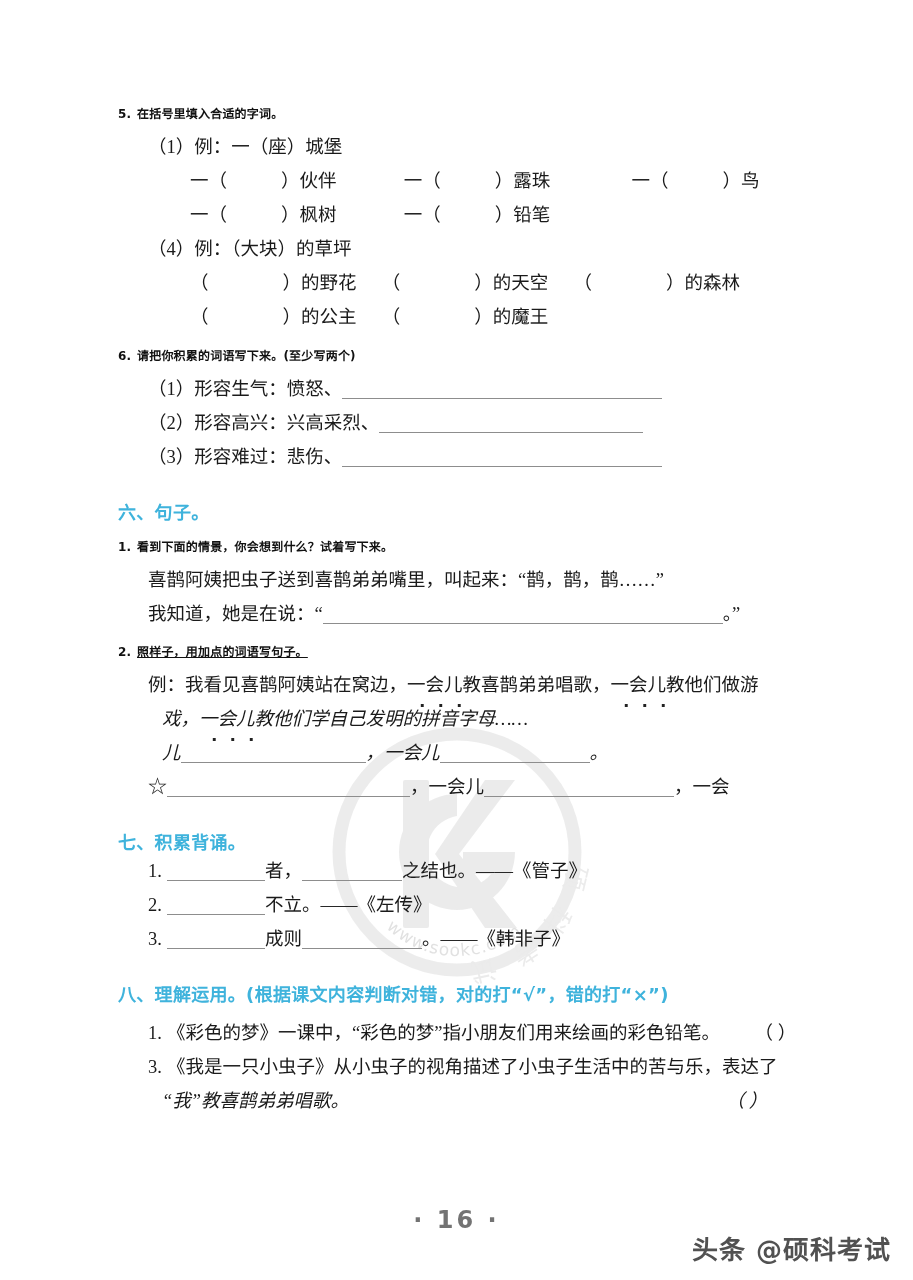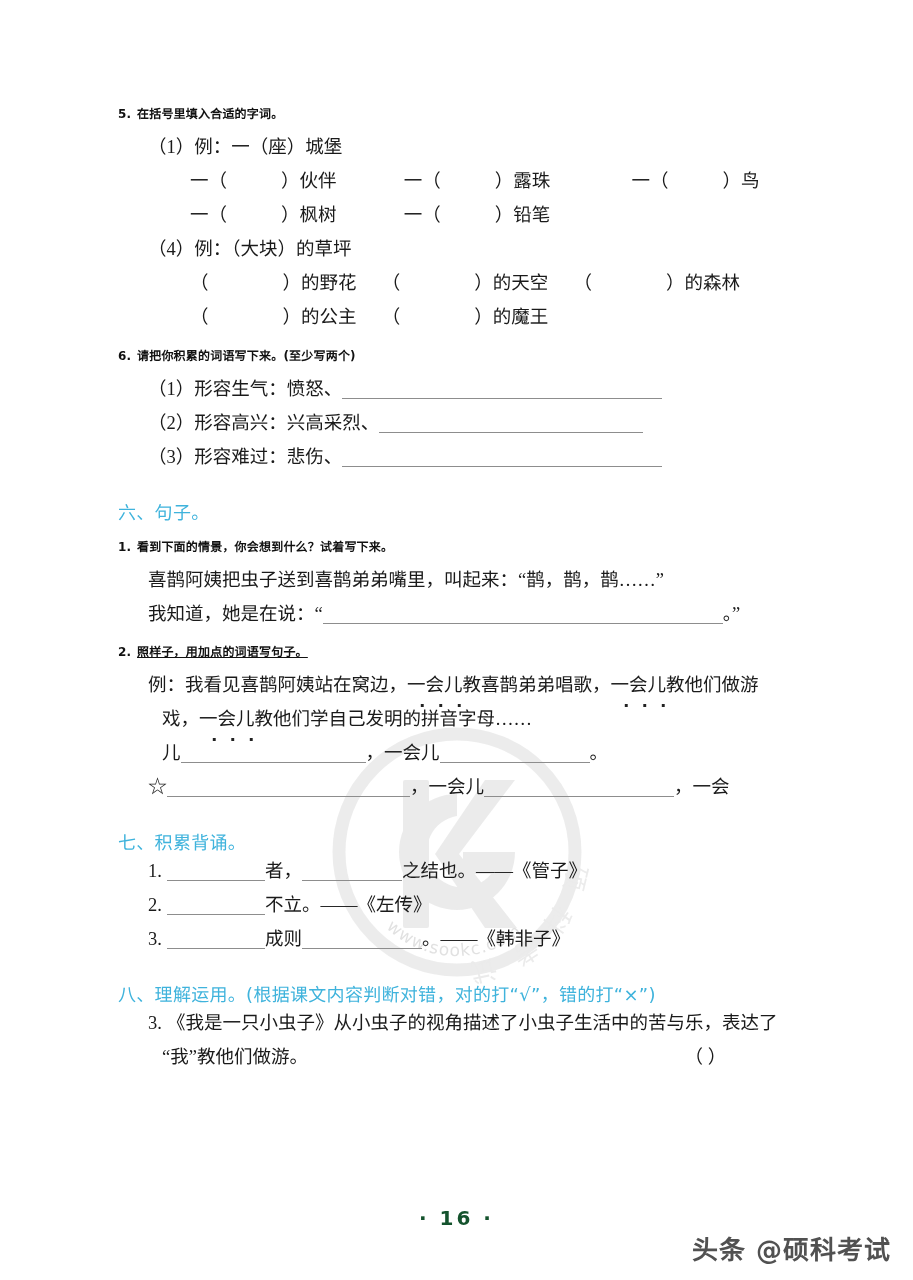--- a/index.html
+++ b/index.html
@@ -61,36 +61,36 @@
     font-size: 12px;
     letter-spacing: .2px;
     color: #111;
     margin: 0 0 9px 0;
     white-space: nowrap;
   }
   .q-num { display: inline-block; min-width: 19px; }
 
   .sec-head {
     font-family: "DejaVu Sans", "Liberation Sans", sans-serif;
-    font-weight: 400;
+    font-weight: 700;
     font-size: 18px;
     color: #3fb3dc;
     letter-spacing: .3px;
     margin: 0;
     white-space: nowrap;
   }
 
   .sub {
     font-size: 18.5px;
     line-height: 34px;
     white-space: nowrap;
   }
   .indent1 { padding-left: 30px; }
   .indent2 { padding-left: 72px; }
-  .indent3 { padding-left: 44px; }
+  .indent3 { padding-left: 44px; font-style: italic; }
 
   
   .paren-gap { display: inline-block; width: 54px; }
   .paren-gap-lg { display: inline-block; width: 74px; }
 
   .gap-xs { display: inline-block; width: 16px; }
   .gap-s  { display: inline-block; width: 30px; }
   .gap-m  { display: inline-block; width: 58px; }
   .gap-l  { display: inline-block; width: 72px; }
 
@@ -126,23 +126,23 @@
   
   .footer {
     position: absolute;
     left: 0; right: 0;
     top: 1206px;
     text-align: center;
     z-index: 4;
   }
   .page-no {
     font-family: "DejaVu Sans", "Liberation Sans", sans-serif;
-    font-size: 20px;
-    font-weight: 700;
-    color: #14532d;
+    font-size: 24px;
+    font-weight: 700;
+    color: #737373;
     letter-spacing: 3px;
   }
 </style>
 </head>
 <body>
 
 <div class="wm-center">
   <svg viewBox="0 0 300 300" width="300" height="300" aria-hidden="true">
     <defs>
       <path id="wmcirc" d="M 150,150 m -112,0 a 112,112 0 1,1 224,0 a 112,112 0 1,1 -224,0"></path>
@@ -262,27 +262,31 @@
     </div>
 
     <div class="sub indent1">
       <span class="q-num">3.</span><span class="rule" style="width:98px;"></span><span>成则</span><span class="rule" style="width:120px;"></span><span>。——《韩非子》</span>
     </div>
   </div>
 
   <div class="mt-sec">
     <div class="sec-head">八、理解运用。(根据课文内容判断对错，对的打“√”，错的打“×”)</div>
 
+    <div class="sub indent1" style="margin-top:10px; position:relative;">
+      <span class="q-num">1.</span><span>《彩色的梦》一课中，“彩色的梦”指小朋友们用来绘画的彩色铅笔。</span>
+      <span class="gap-s"></span><span>（    ）</span>
+    </div>
 
 
     <div class="sub indent1">
       <span class="q-num">3.</span><span>《我是一只小虫子》从小虫子的视角描述了小虫子生活中的苦与乐，表达了</span>
     </div>
     <div class="sub indent3">
-      <span>“我”教他们做游。</span>
+      <span>“我”教喜鹊弟弟唱歌。</span>
       <span style="display:inline-block;width:372px;"></span><span>（    ）</span>
     </div>
   </div>
 
 </div>
 </div>
 
 <div class="footer">
   <span class="page-no">· 16 ·</span>
 </div>

